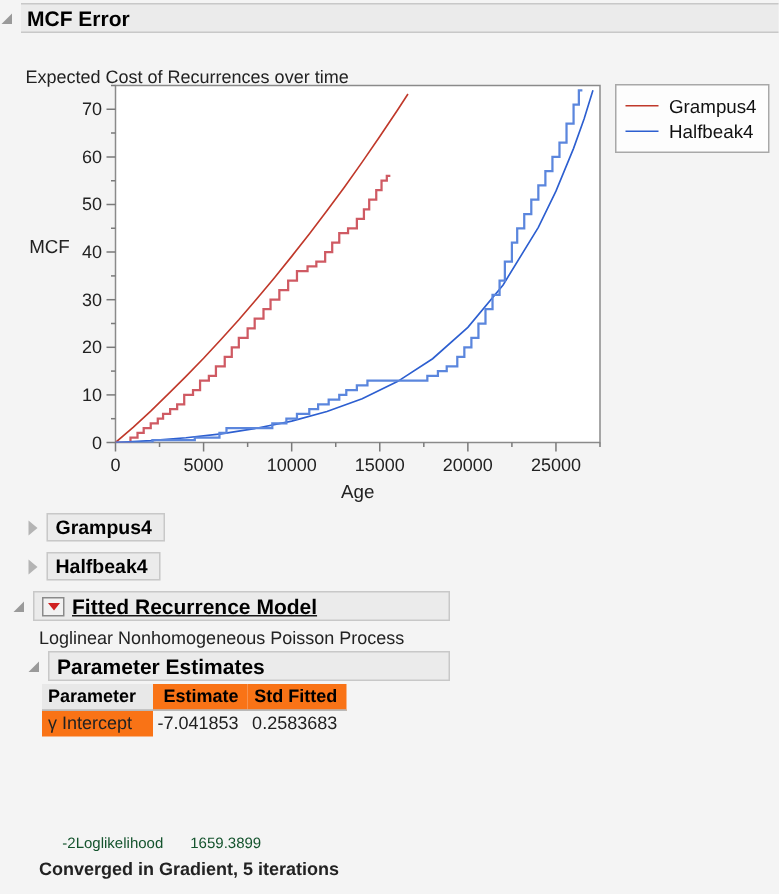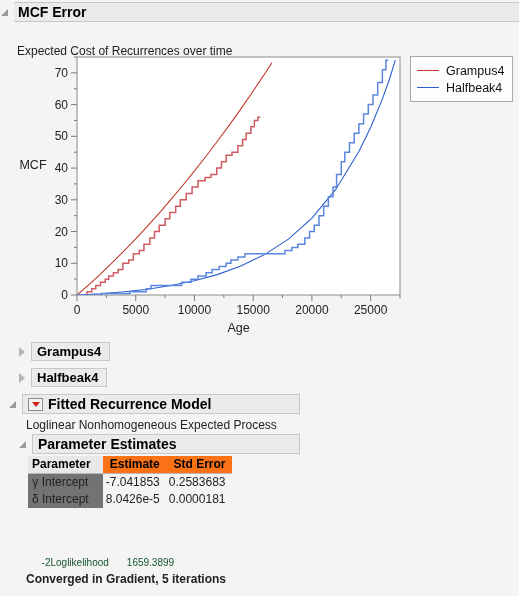--- a/index.html
+++ b/index.html
@@ -169,22 +169,22 @@
     background: #e8e8e8;
     padding-left: 4px;
   }
   #param-table td {
     padding: 0px 6px 1px 3px;
     text-align: center;
     white-space: nowrap;
     line-height: 16px;
   }
   #param-table td.pname {
-    text-align: center;
-    background: #737373;
+    text-align: right;
+    background: #f97316;
     padding-left: 4px;
     padding-right: 14px;
   }
 
   .loglik {
     position: absolute;
     font-size: 10px;
     color: #14532d;
     white-space: pre;
   }
@@ -285,56 +285,51 @@
   </div>
 </div>
 
 <div class="outline-row" style="left:17px; top:368px;">
   <span class="discl closed"></span>
   <div class="node-bar">
     <span>Halfbeak4</span>
   </div>
 </div>
 
-<div class="outline-row" style="left:8px; top:394px; width:292px;">
+<div class="outline-row" style="left:8px; top:394px; width:292px;text-decoration:underline;">
   <span class="discl open"></span>
   <div class="node-bar" style="flex:1 1 auto; height:20px; font-size:14px;">
     <span class="redmenu"></span>
     <span>Fitted Recurrence Model</span>
   </div>
 </div>
 
-<div class="subtitle" style="left:26px; top:418px;">Loglinear Nonhomogeneous Expected Process</div>
+<div class="subtitle" style="left:26px; top:418px;">Loglinear Nonhomogeneous Poisson Process</div>
 
 <div class="outline-row" style="left:18px; top:434px; width:282px;">
   <span class="discl open"></span>
   <div class="node-bar" style="flex:1 1 auto; height:20px; font-size:14px;">
     <span>Parameter Estimates</span>
   </div>
 </div>
 
 <table id="param-table">
   <thead>
     <tr>
       <th class="pname">Parameter</th>
       <th>Estimate</th>
-      <th>Std Error</th>
+      <th>Std Fitted</th>
     </tr>
   </thead>
   <tbody id="param-tbody">
       <tr>
         <td class="pname">γ Intercept</td>
         <td>-7.041853</td>
         <td>0.2583683</td>
       </tr>
-      <tr>
-        <td class="pname">δ Intercept</td>
-        <td>8.0426e-5</td>
-        <td>0.0000181</td>
-      </tr>
     </tbody>
 </table>
 
 <div class="loglik" style="left:36px; top:546px;">
   <span>-2Loglikelihood</span><span style="display:inline-block;width:18px;"></span><span>1659.3899</span>
 </div>
 
 <div class="converged" style="left:26px; top:572px;font-weight:bold;">Converged in Gradient, 5 iterations</div>
 
 </body></html>

